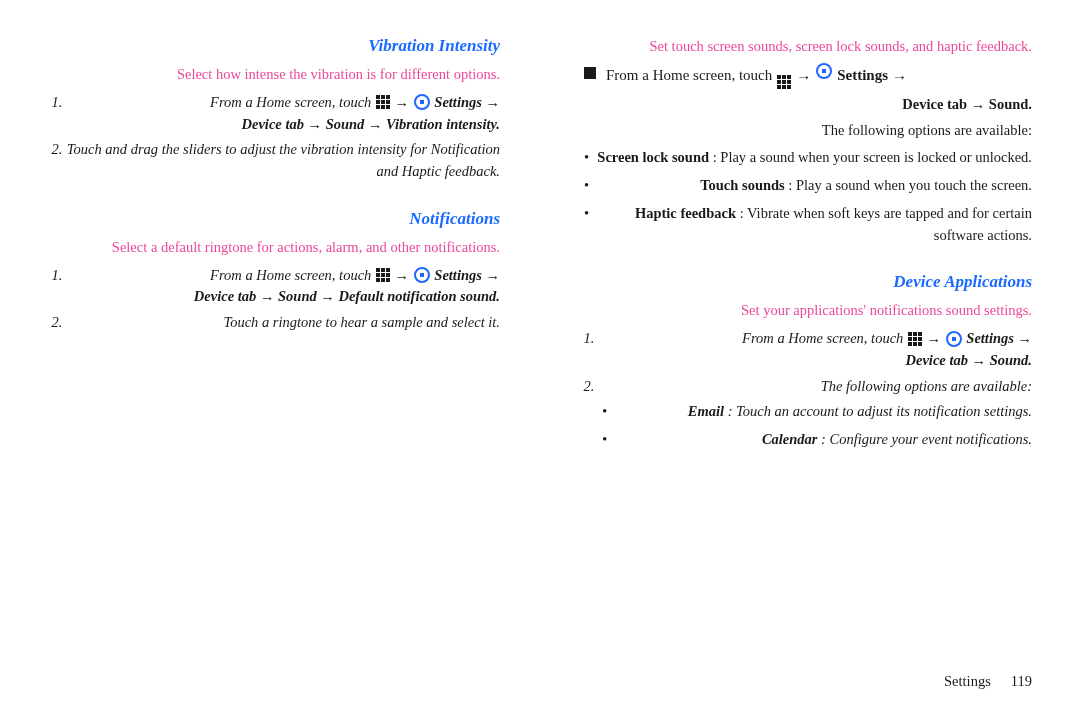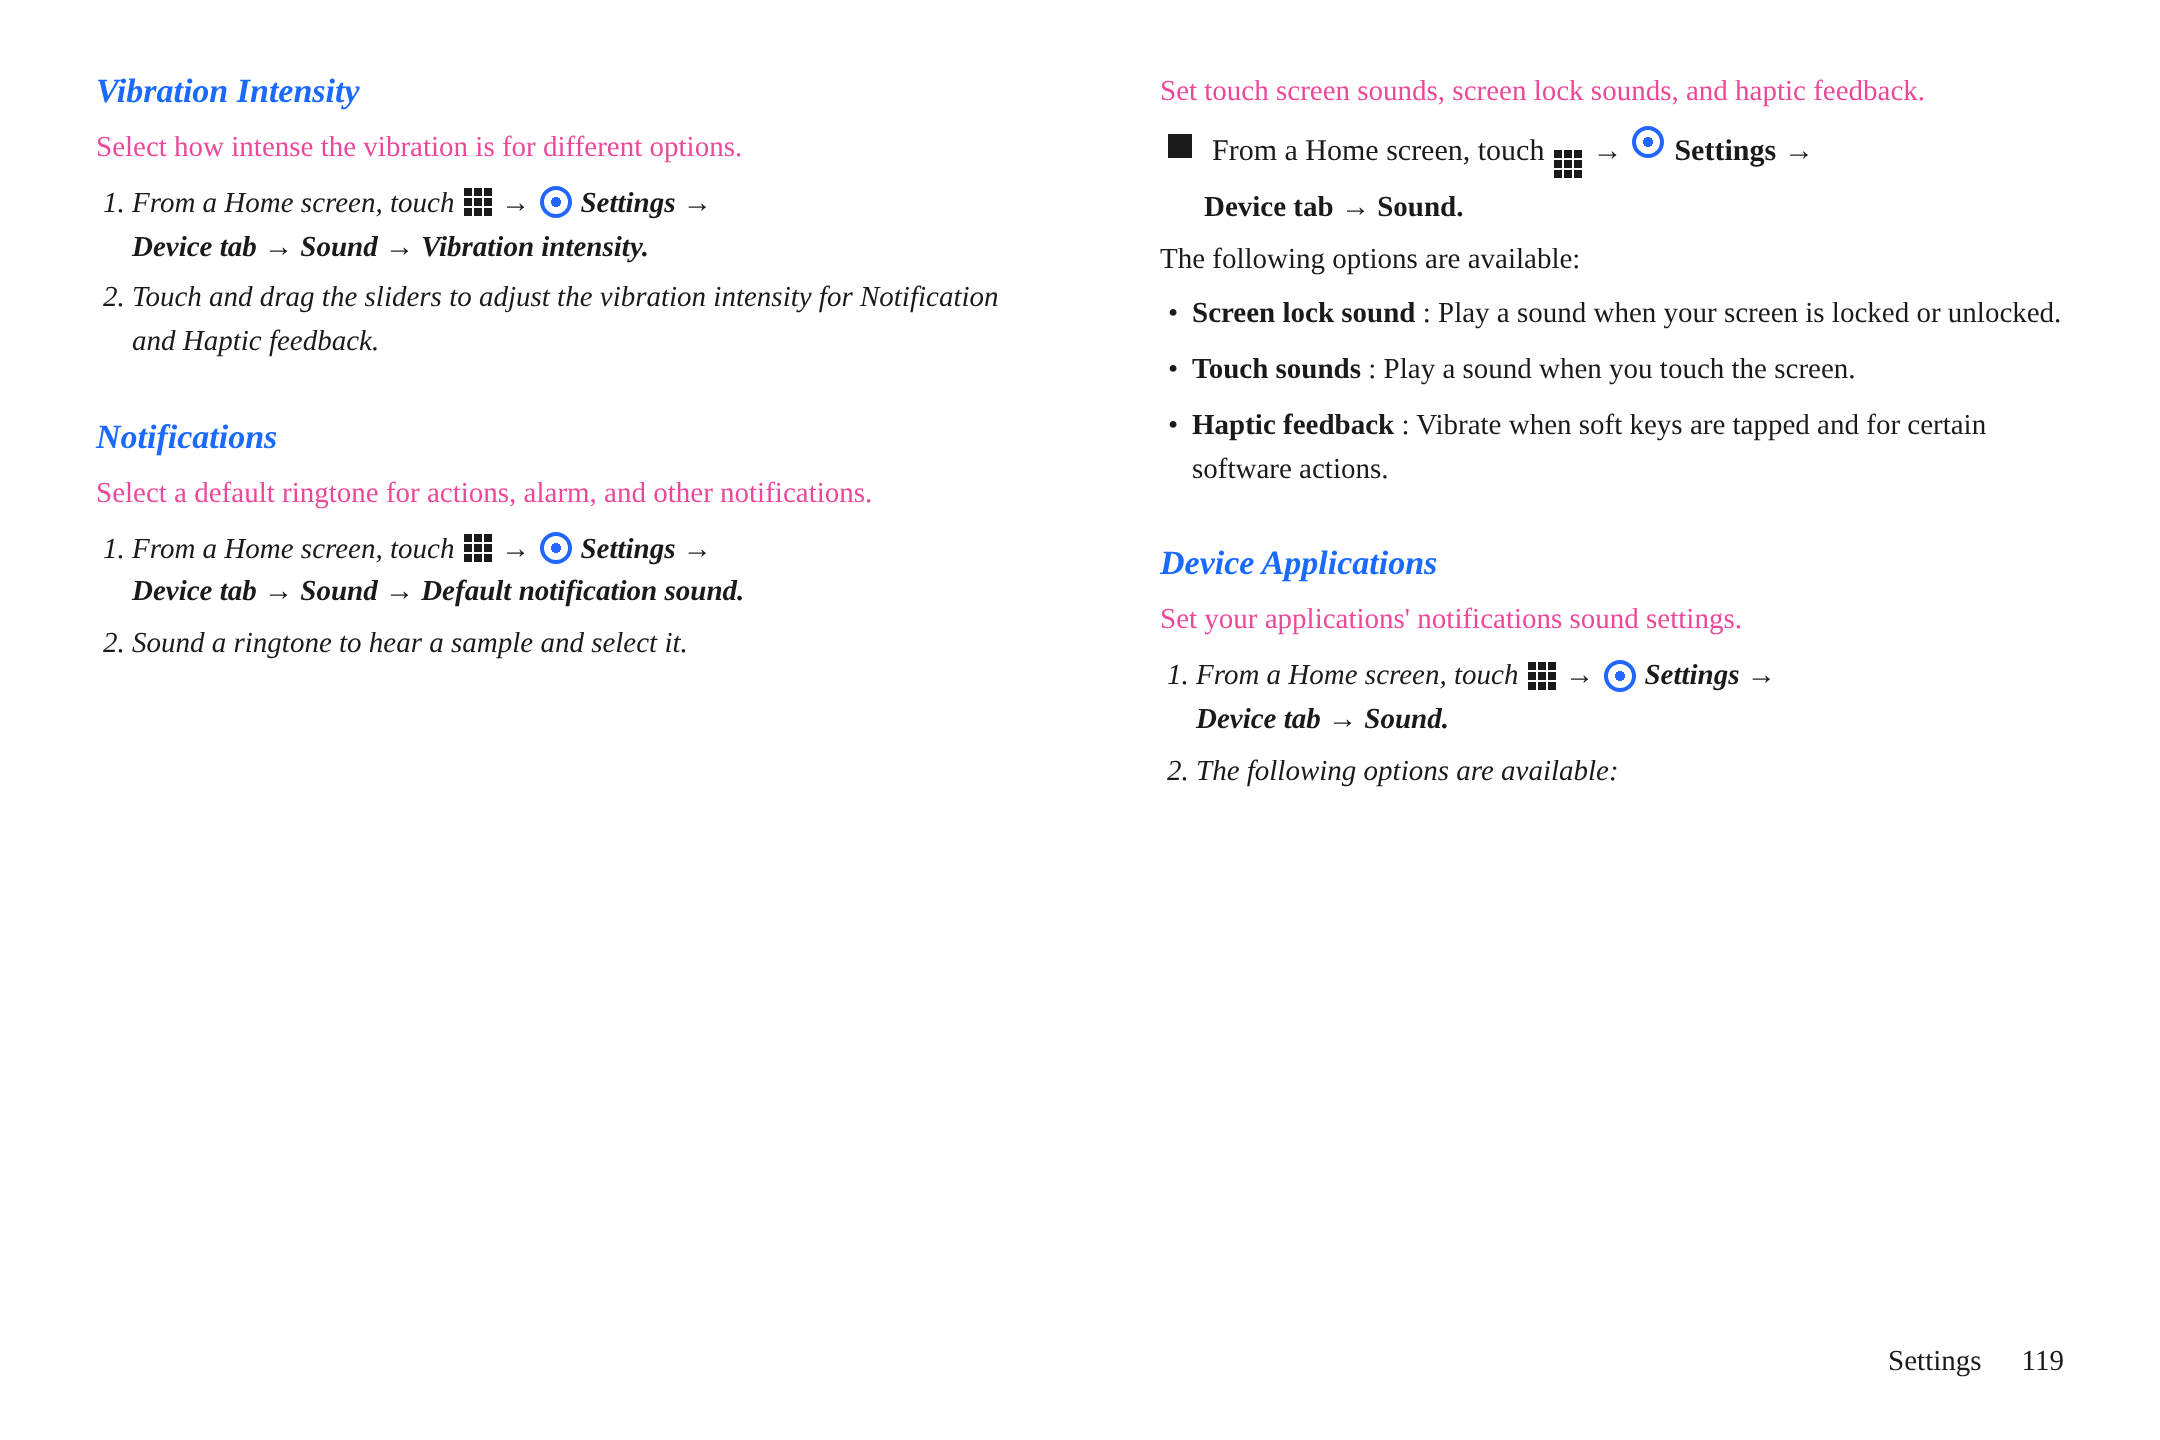--- a/index.html
+++ b/index.html
@@ -53,20 +53,21 @@
 
     .section-body {
       font-size: 14.5px;
       line-height: 1.5;
       margin-bottom: 6px;
       color: #ec4899;
     }
 
     .section {
       margin-bottom: 26px;
+      text-align: right;
     }
 
     ol {
       margin-left: 18px;
       margin-top: 4px;
     }
 
     ol li {
       font-size: 14.5px;
       line-height: 1.5;
@@ -211,21 +212,21 @@
                 <span></span>
             </span>
             <span> → </span>
             <span class="icon-settings"></span>
             <span class="bold"> Settings </span>
             <span>→</span>
             <br>
             <span class="bold">Device tab → Sound → Default notification sound.</span>
           </li>
           <li>
-            <span>Sound a ringtone to hear a sample and select it.</span>
+            <span>Touch a ringtone to hear a sample and select it.</span>
           </li>
         </ol>
       </div>
 
     </div>
 
     <div class="right-column">
 
       <div class="section">
         <div class="section-body">Set touch screen sounds, screen lock sounds, and haptic feedback.</div>
@@ -289,20 +290,30 @@
             </span>
             <span> → </span>
             <span class="icon-settings"></span>
             <span class="bold"> Settings </span>
             <span>→</span>
             <br>
             <span class="bold">Device tab → Sound.</span>
           </li>
           <li>
             <span>The following options are available:</span>
+            <ul class="bullet-list" style="margin-top:4px;">
+              <li>
+                <span class="bold">Email</span>
+                <span>: Touch an account to adjust its notification settings.</span>
+              </li>
+              <li>
+                <span class="bold">Calendar</span>
+                <span>: Configure your event notifications.</span>
+              </li>
+            </ul>
           </li>
         </ol>
       </div>
 
     </div>
   </div>
 
   <div class="footer">
     <span>Settings</span>
     <span class="footer-page">119</span>

